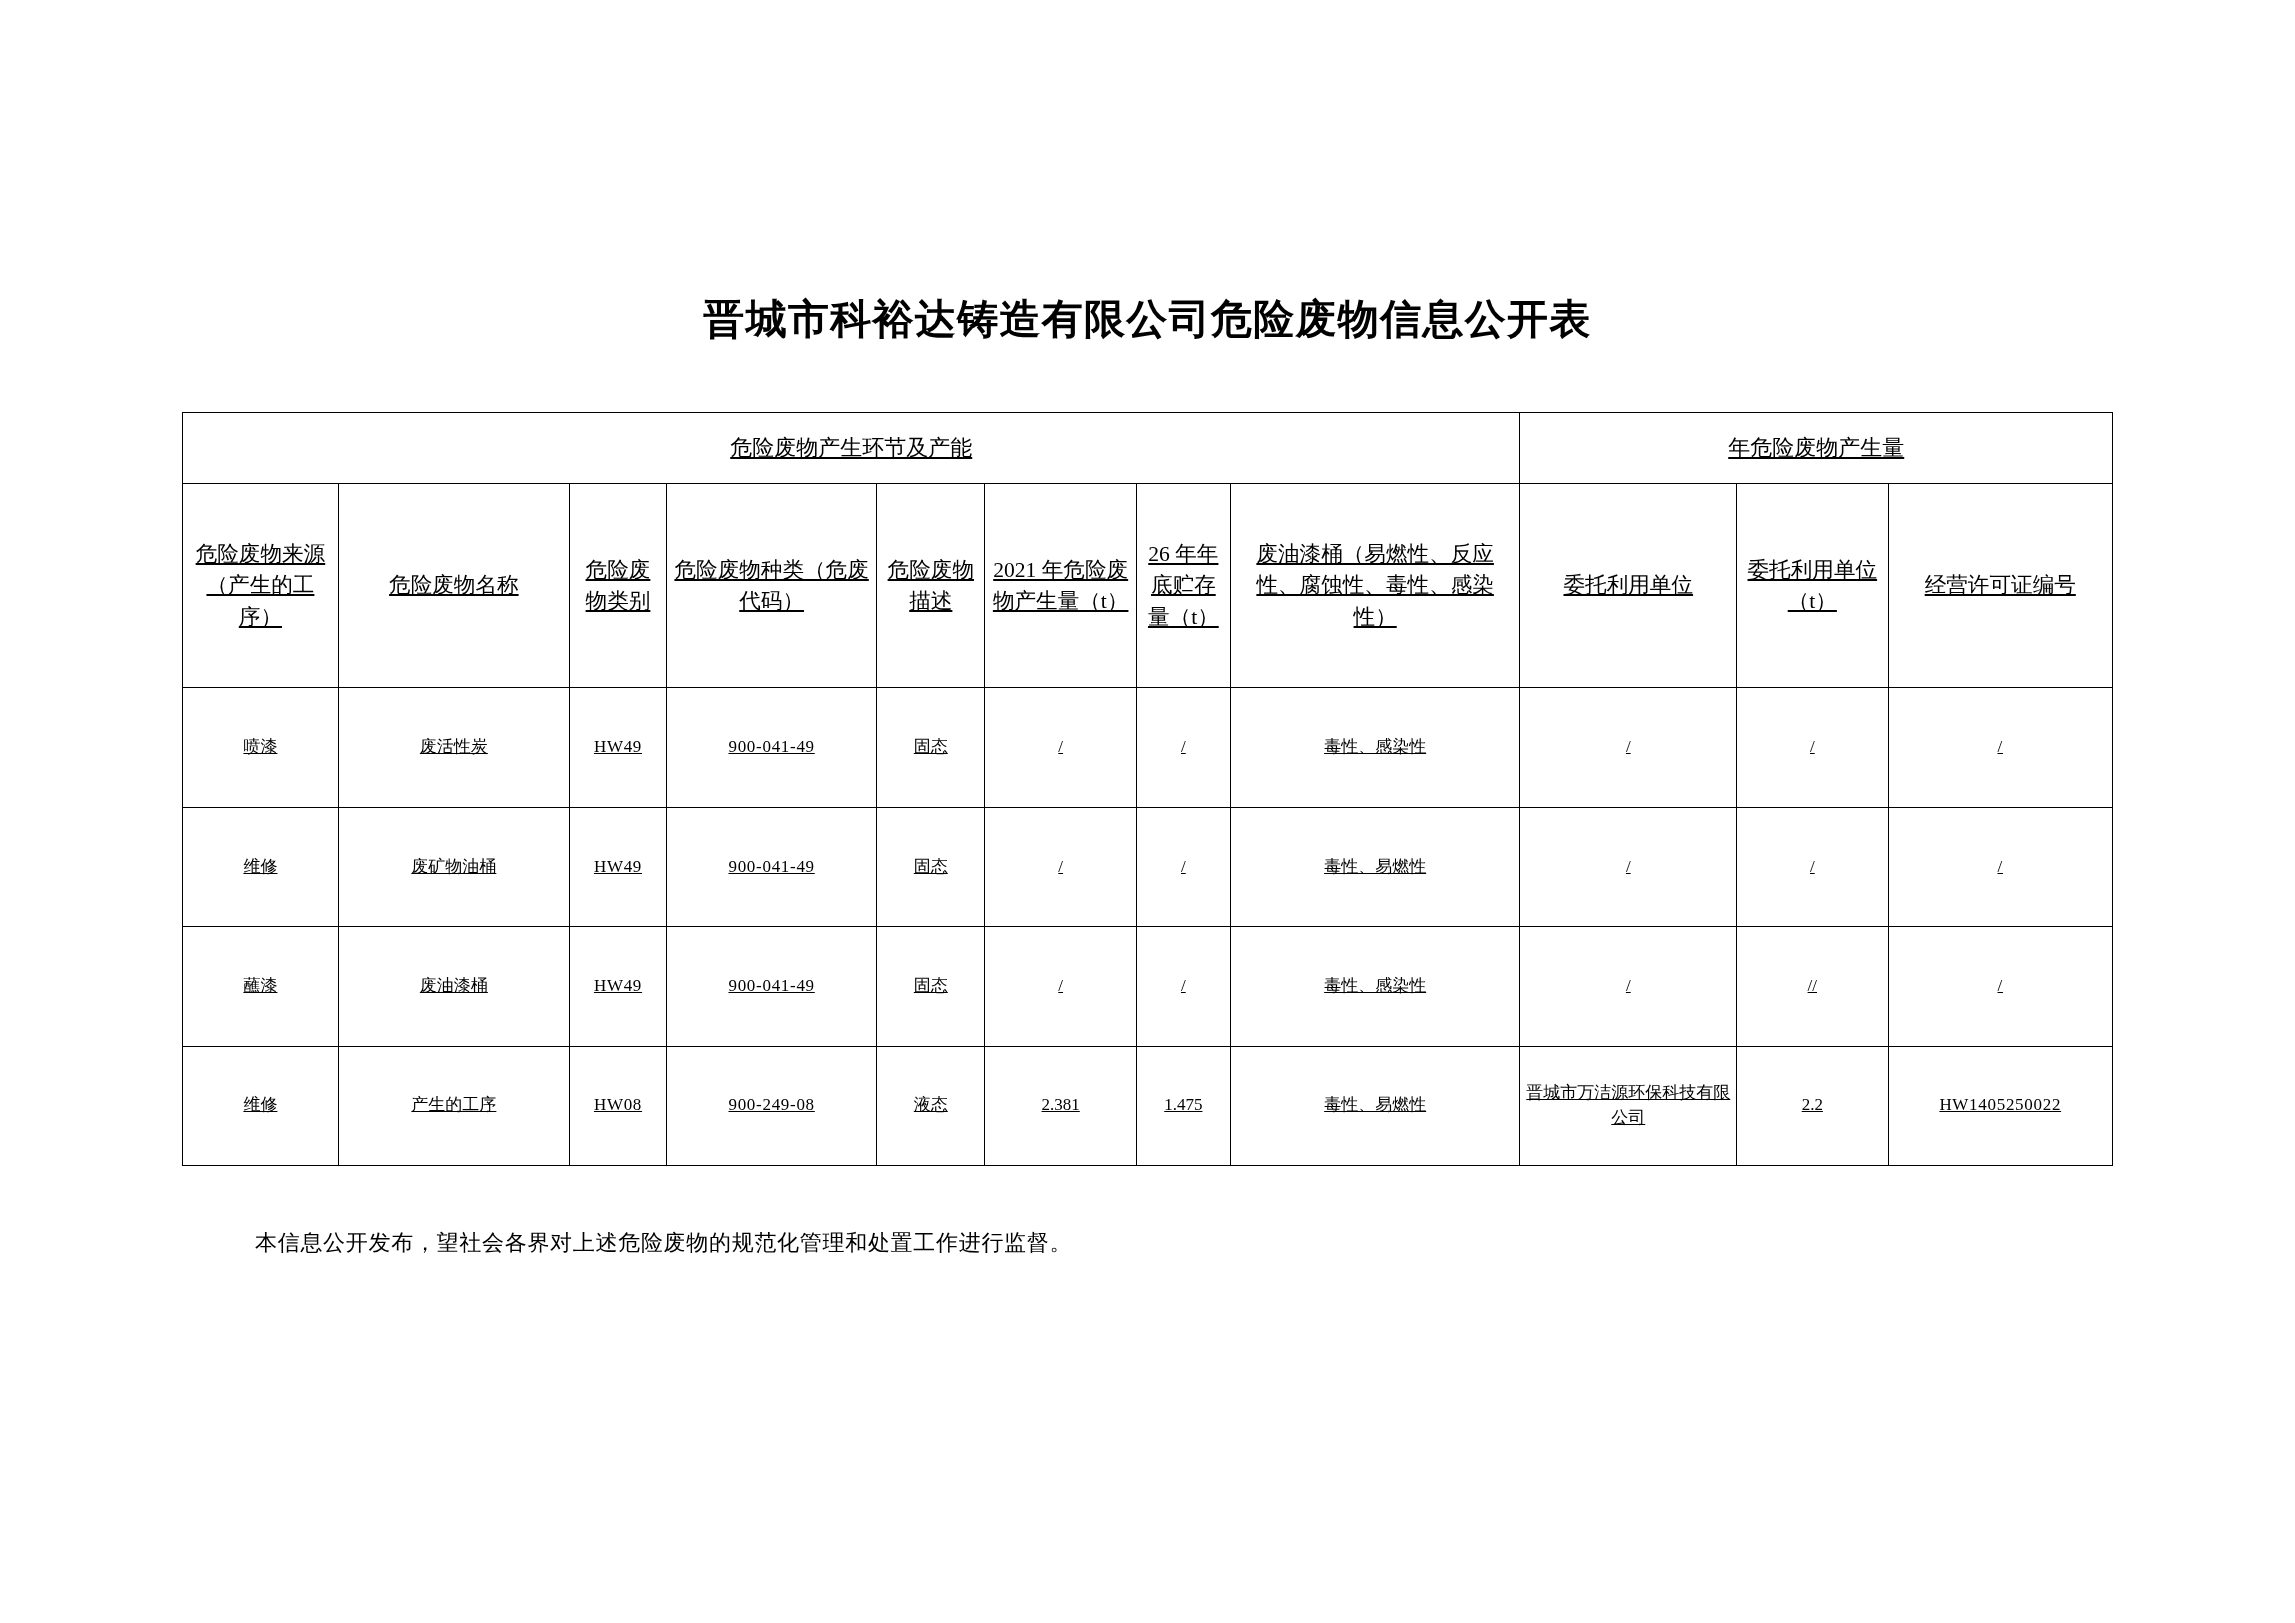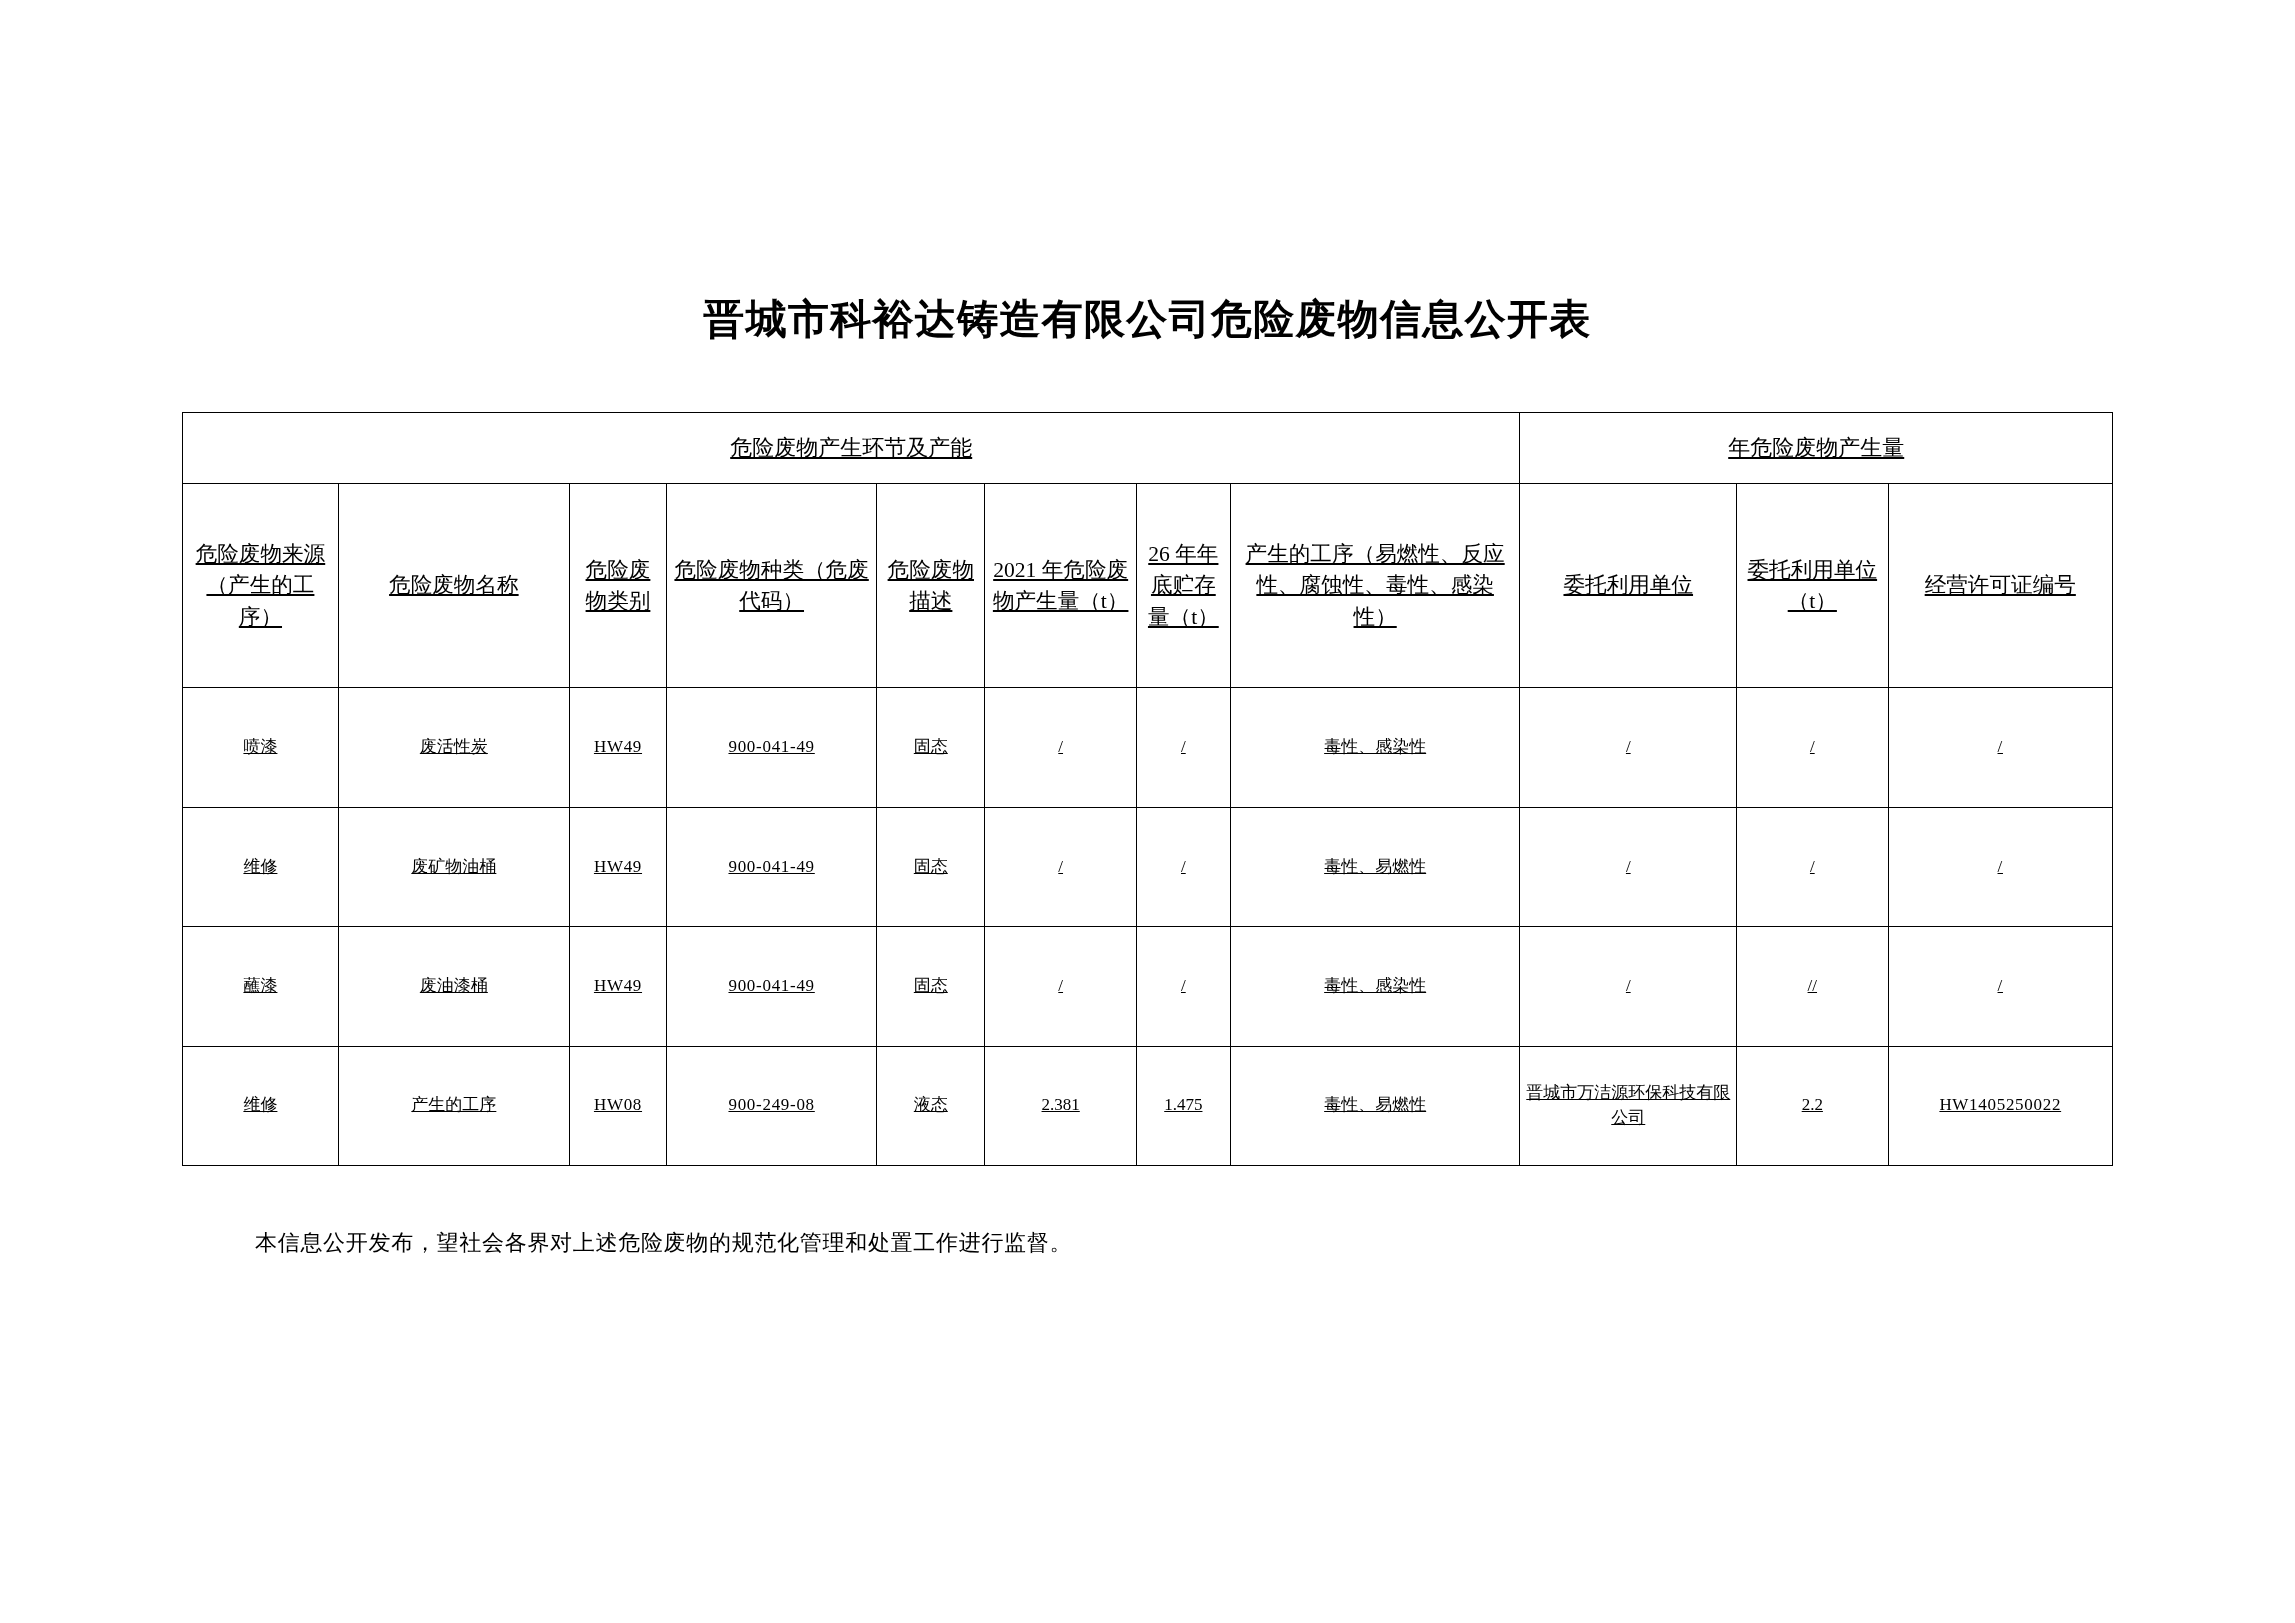--- a/index.html
+++ b/index.html
@@ -108,21 +108,21 @@
           <th class="group" colspan="3">年危险废物产生量</th>
         </tr>
         <tr>
           <th class="colhead">危险废物来源（产生的工序）</th>
           <th class="colhead">危险废物名称</th>
           <th class="colhead">危险废物类别</th>
           <th class="colhead">危险废物种类（危废代码）</th>
           <th class="colhead">危险废物描述</th>
           <th class="colhead">2021 年危险废物产生量（t）</th>
           <th class="colhead">26 年年底贮存量（t）</th>
-          <th class="colhead">产生的工序（易燃性、反应性、腐蚀性、毒性、感染性）</th>
+          <th class="colhead">废油漆桶（易燃性、反应性、腐蚀性、毒性、感染性）</th>
           <th class="colhead">委托利用单位</th>
           <th class="colhead">委托利用单位（t）</th>
           <th class="colhead">经营许可证编号</th>
         </tr>
       </thead>
       <tbody>
         <tr>
           <td class="cell">喷漆</td>
           <td class="cell">废活性炭</td>
           <td class="cell cat">HW49</td>

